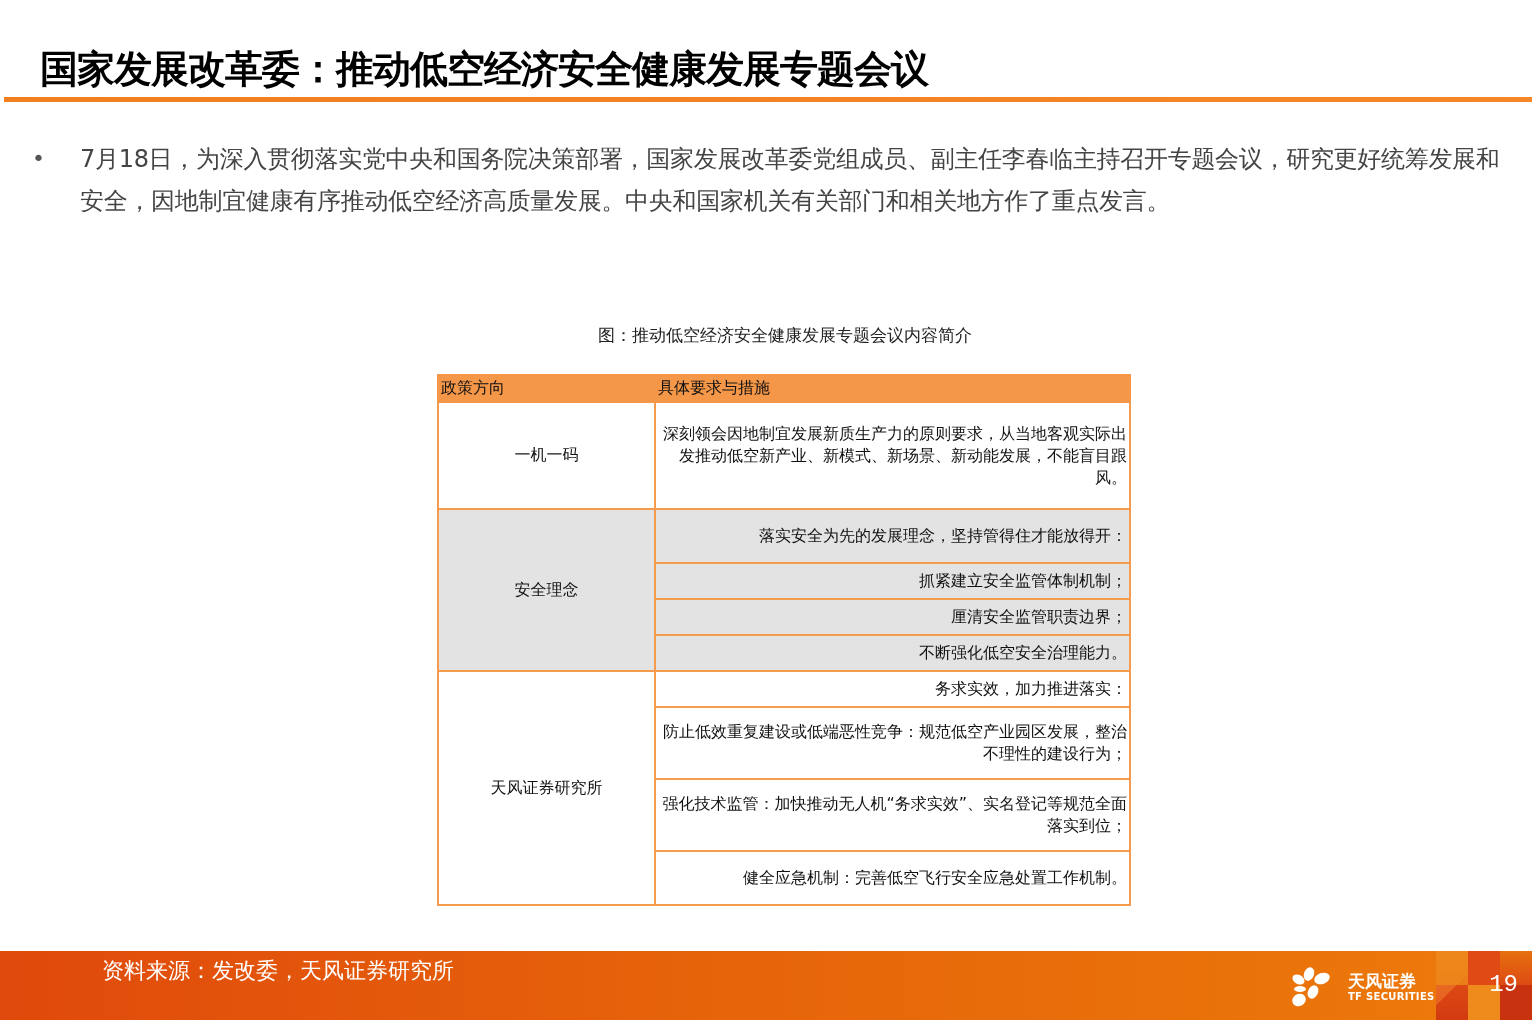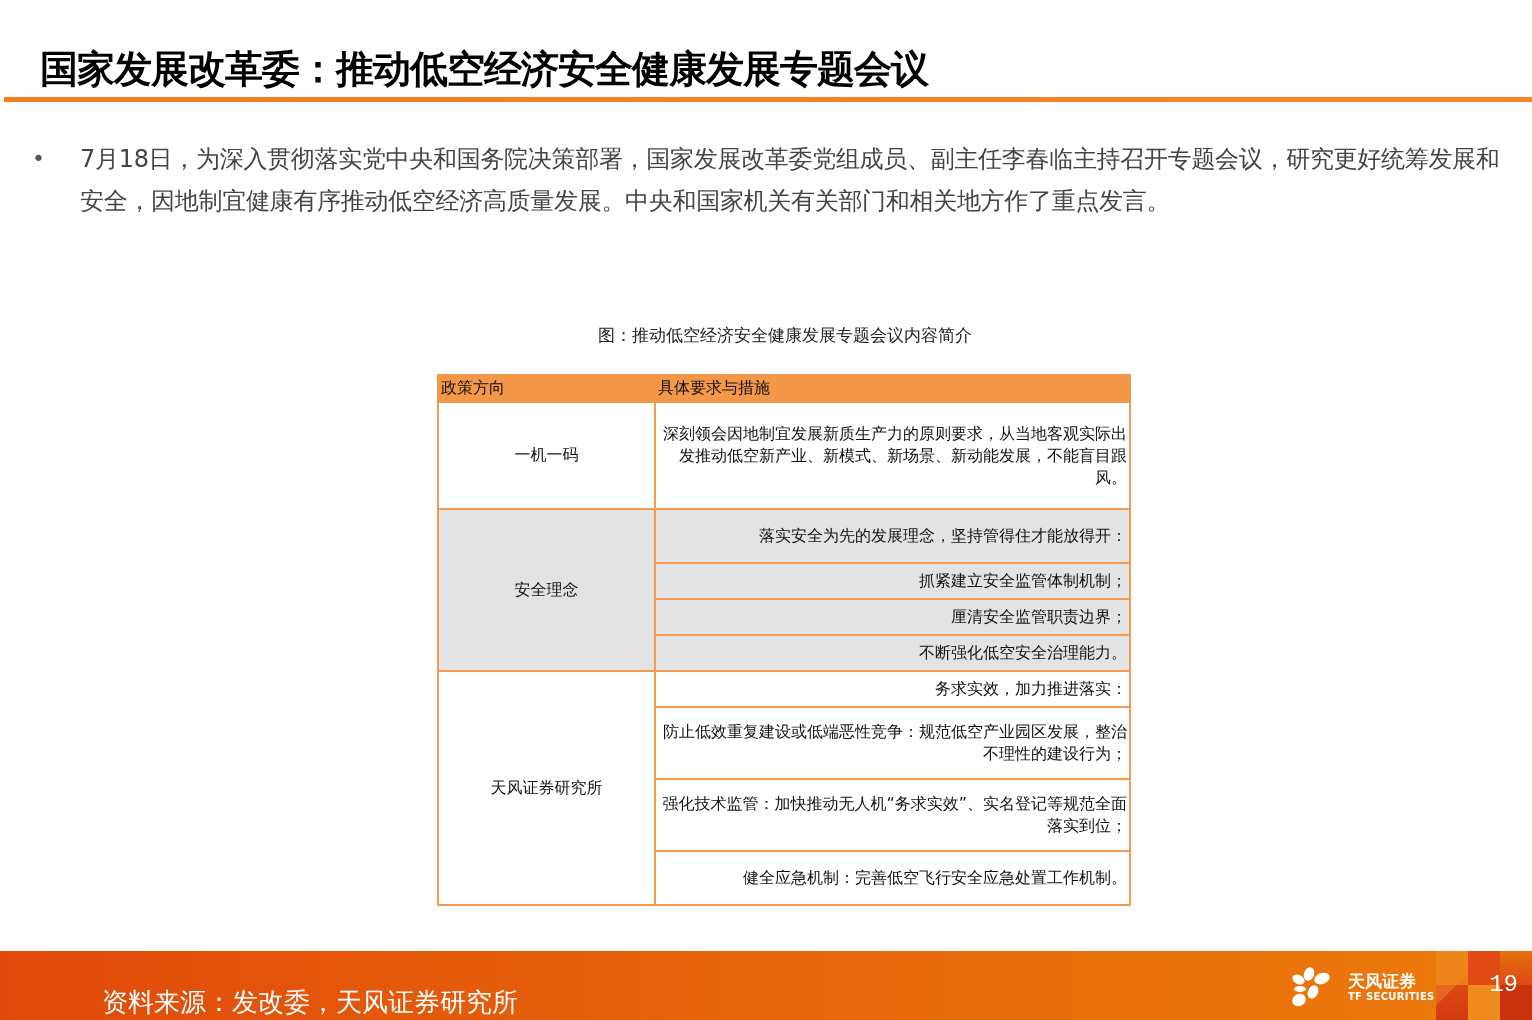--- a/index.html
+++ b/index.html
@@ -43,21 +43,21 @@
   }
   table.policy th.c1 { border-right-color: #f59748; }
   .col1 { width: 211px; text-align: center; }
   .col2 { text-align: right; line-height: 22px; }
   .grey { background: #e3e3e3; }
   .footer {
     position: absolute; left: 0; top: 951px; width: 1532px; height: 69px;
     background: linear-gradient(to right, #e04a0c 0%, #e6630a 45%, #ea740a 85%, #ee7a0c 100%);
   }
   .footer-source {
-    position: absolute; left: 102px; top: 34px; font-size: 26px; color: #fff; text-align: center;
+    position: absolute; left: 102px; top: 5px; font-size: 22px; color: #fff; text-align: center;
   }
   .logo { position: absolute; left: 1292px; top: 16px; display: flex; align-items: center; }
   .logo-mark { width: 40px; height: 40px; position: relative; }
   .petal { position: absolute; background: #fff; border-radius: 50%; }
   .logo-text { margin-left: 16px; color: #fff; }
   .logo-cn { font-size: 17px; font-weight: bold; line-height: 19px; }
   .logo-en { font-size: 10px; font-weight: bold; letter-spacing: 0.3px; }
   .corner {
     position: absolute; right: 0; top: 0; width: 96px; height: 69px;
     background:

